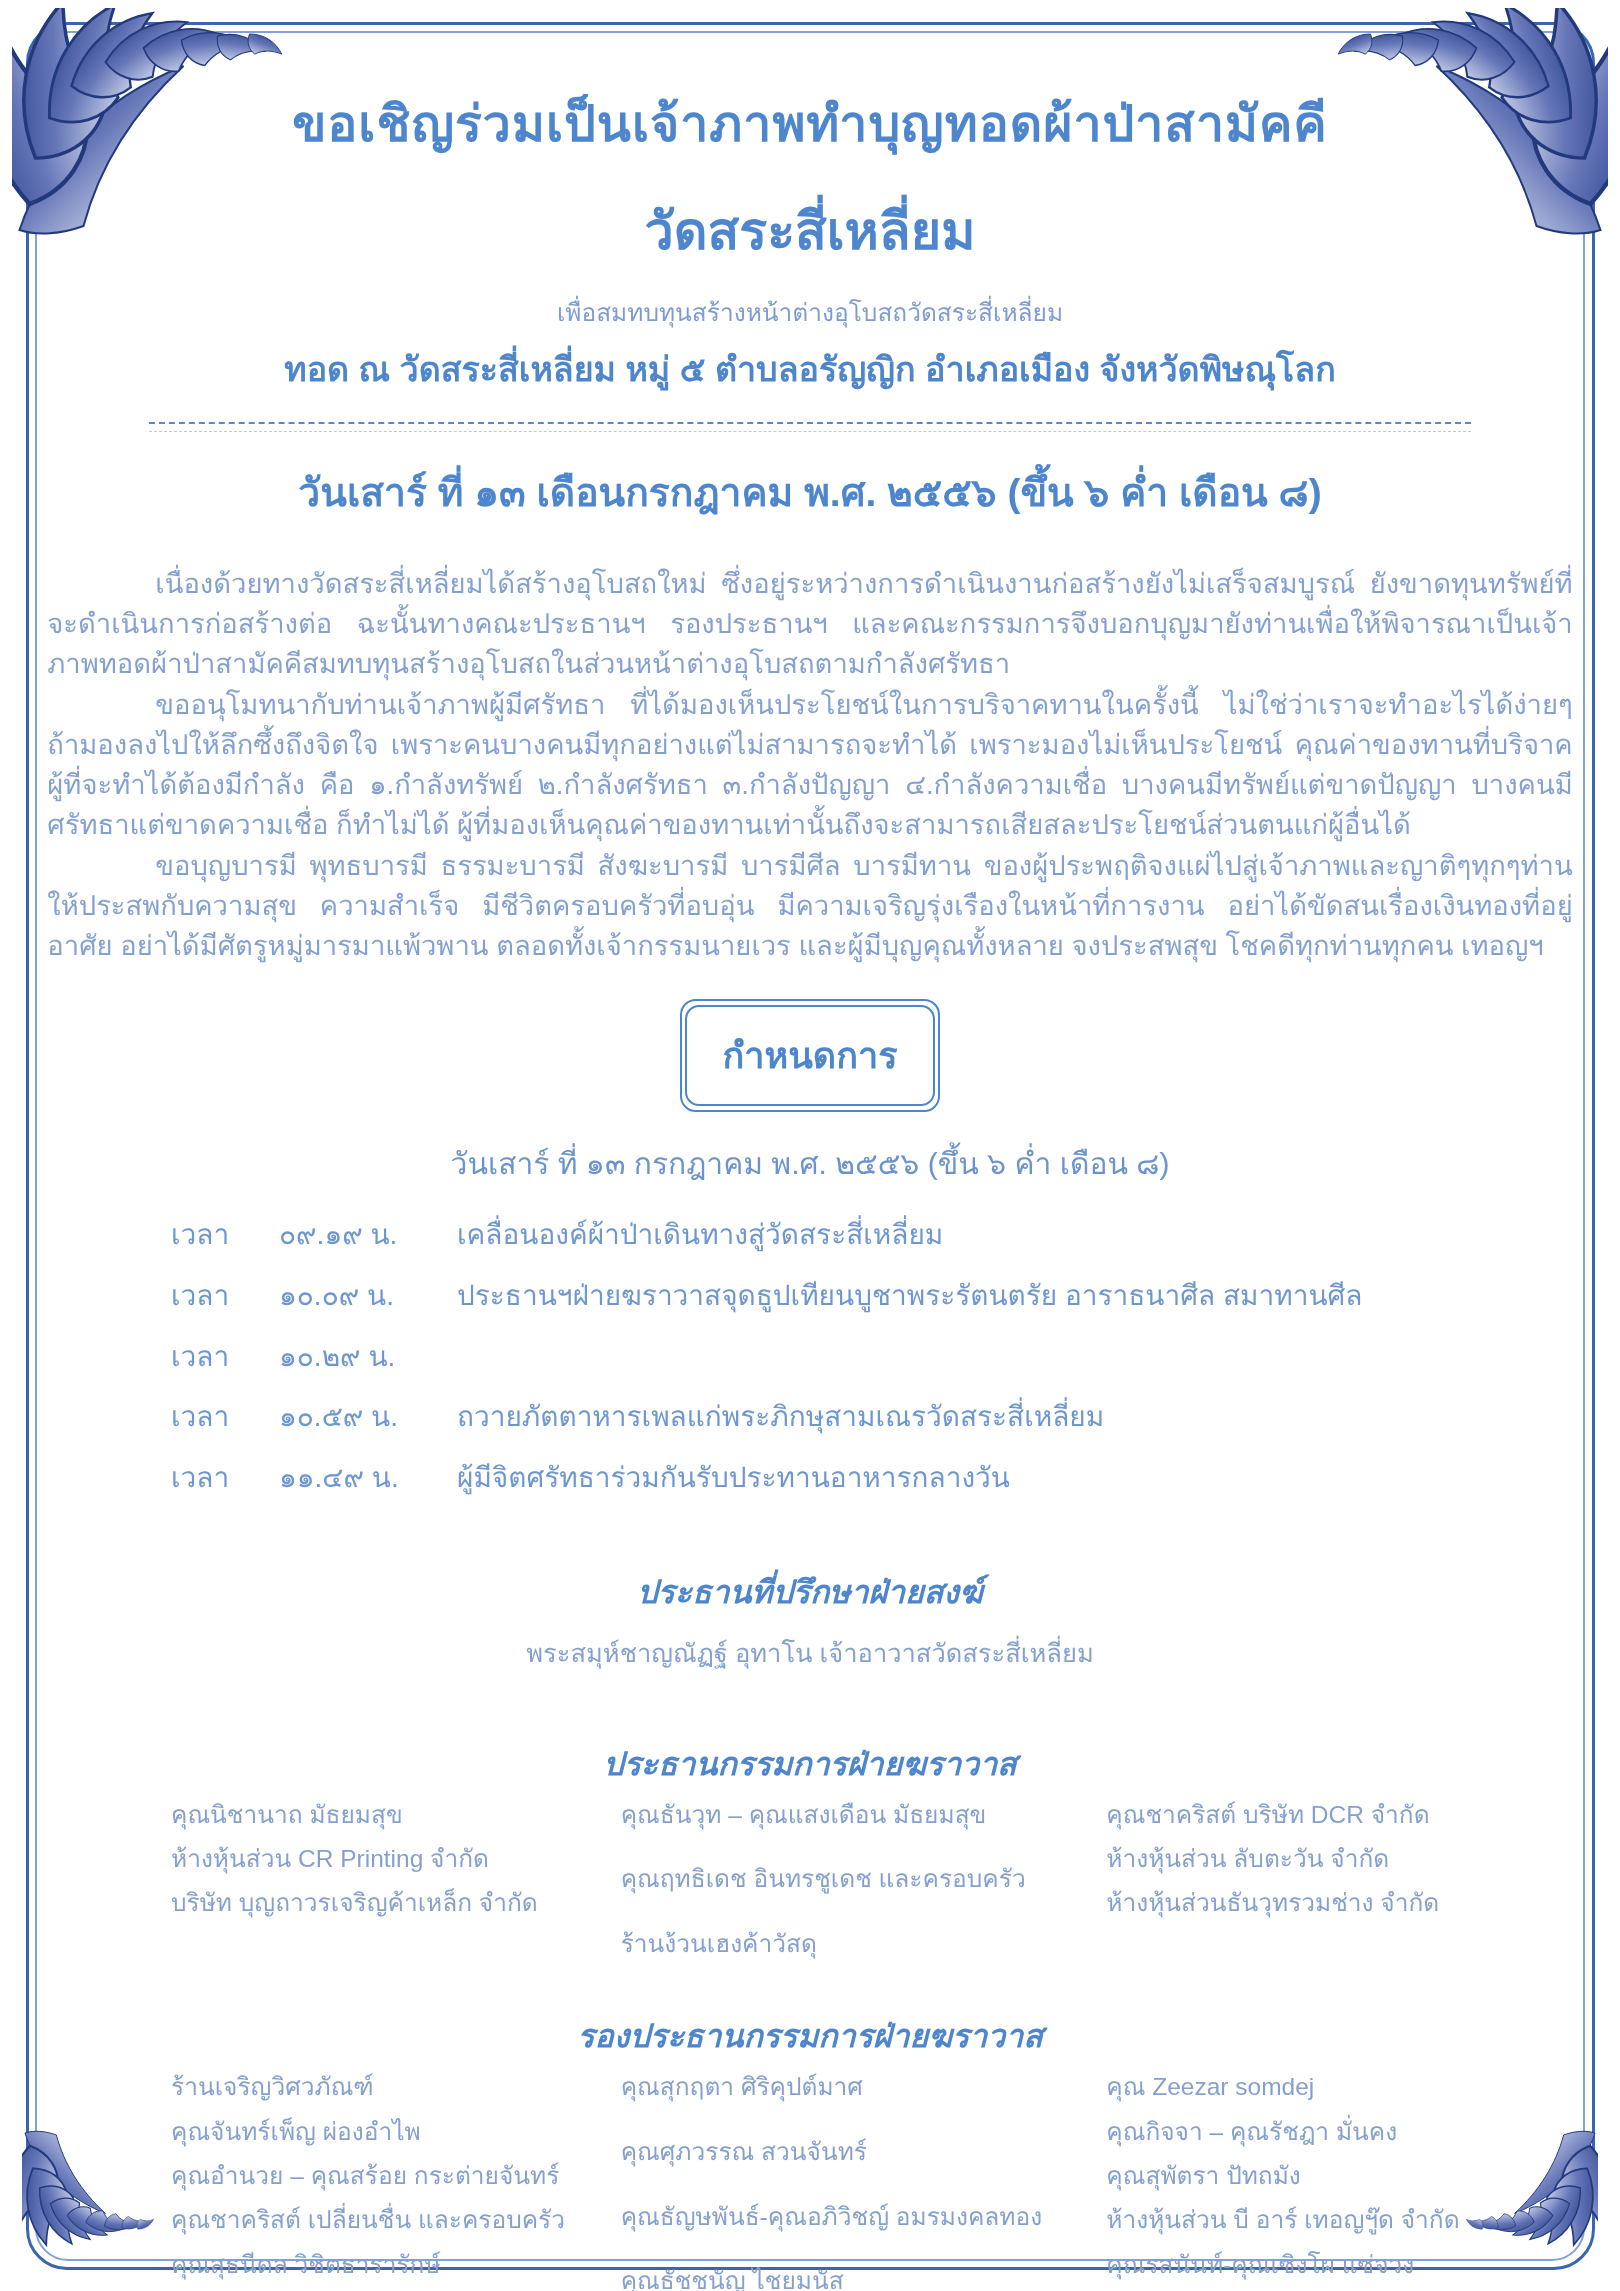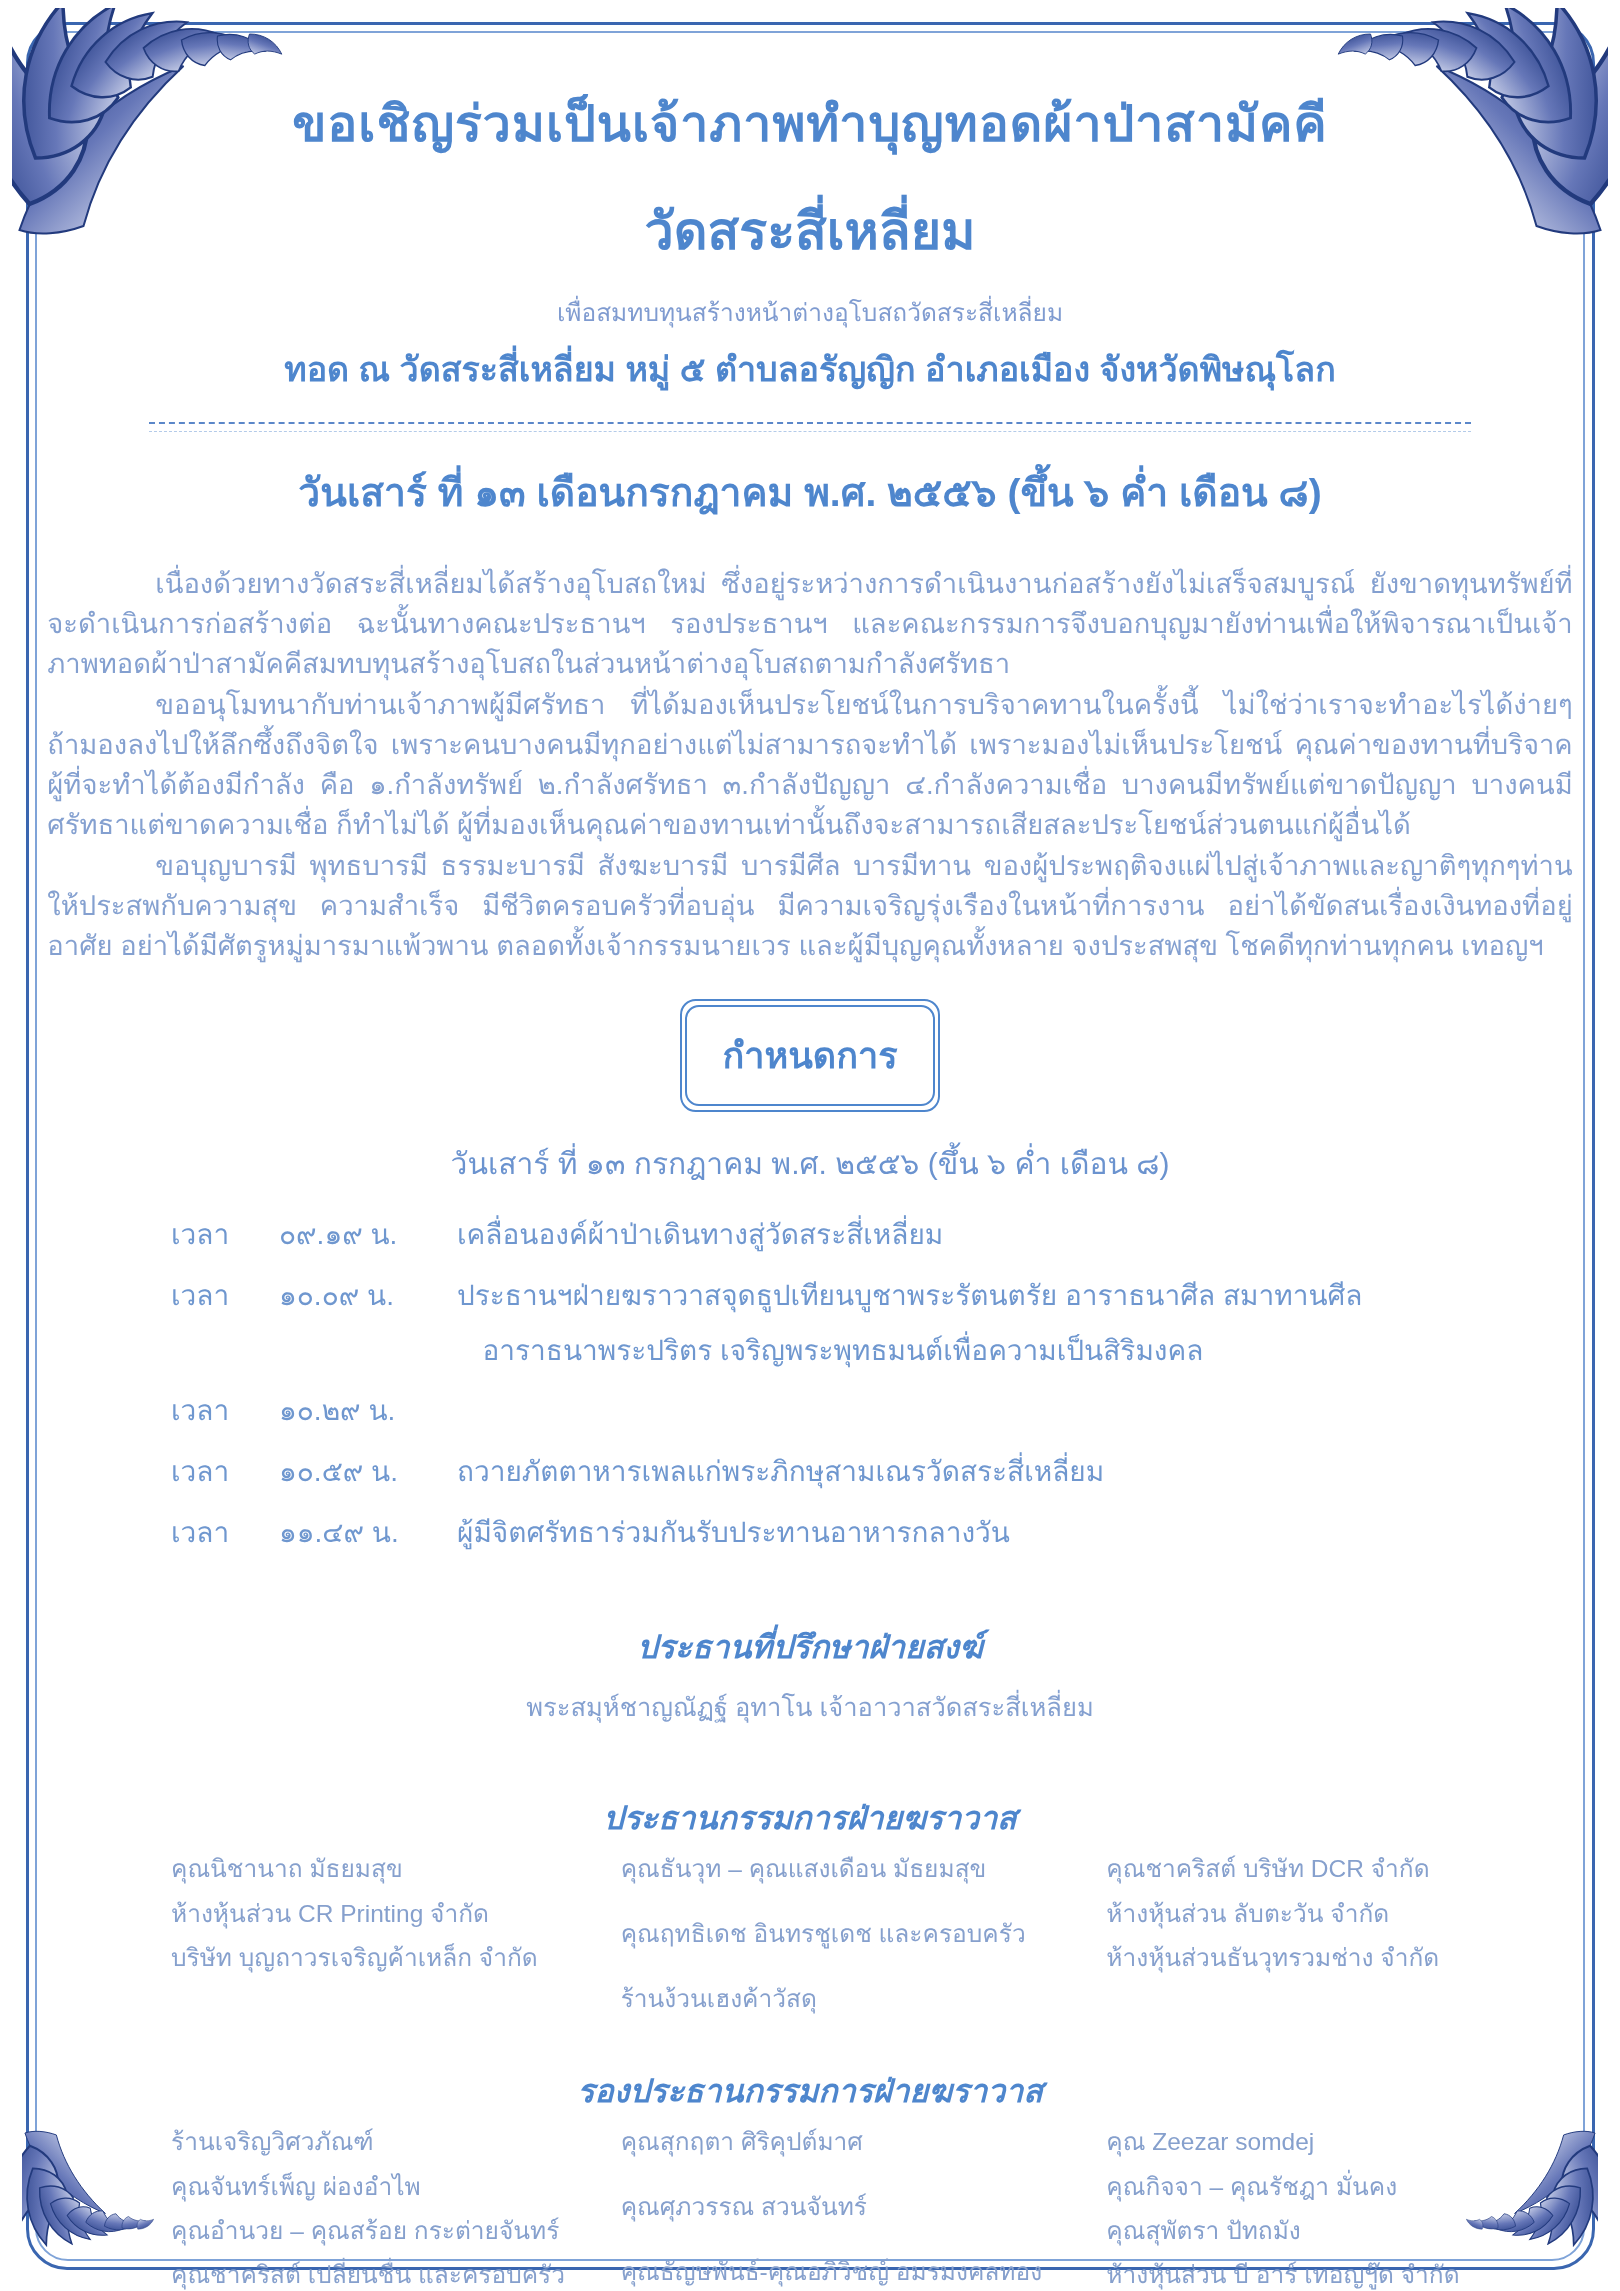--- a/index.html
+++ b/index.html
@@ -143,25 +143,20 @@
       <div class="srow">
         <span class="s-label">เวลา</span>
         <span class="s-time">๐๙.๑๙ น.</span>
         <span class="s-text">เคลื่อนองค์ผ้าป่าเดินทางสู่วัดสระสี่เหลี่ยม</span>
       </div>
       <div class="srow">
         <span class="s-label">เวลา</span>
         <span class="s-time">๑๐.๐๙ น.</span>
         <span class="s-text">ประธานฯฝ่ายฆราวาสจุดธูปเทียนบูชาพระรัตนตรัย อาราธนาศีล  สมาทานศีล</span>
       </div>
-      <div class="srow cont">
-        <span class="s-label"></span>
-        <span class="s-time"></span>
-        <span class="s-text">อาราธนาพระปริตร   เจริญพระพุทธมนต์เพื่อความเป็นสิริมงคล</span>
-      </div>
       <div class="srow">
         <span class="s-label">เวลา</span>
         <span class="s-time">๑๐.๒๙ น.</span>
       </div>
       <div class="srow">
         <span class="s-label">เวลา</span>
         <span class="s-time">๑๐.๕๙ น.</span>
         <span class="s-text">ถวายภัตตาหารเพลแก่พระภิกษุสามเณรวัดสระสี่เหลี่ยม</span>
       </div>
       <div class="srow">

